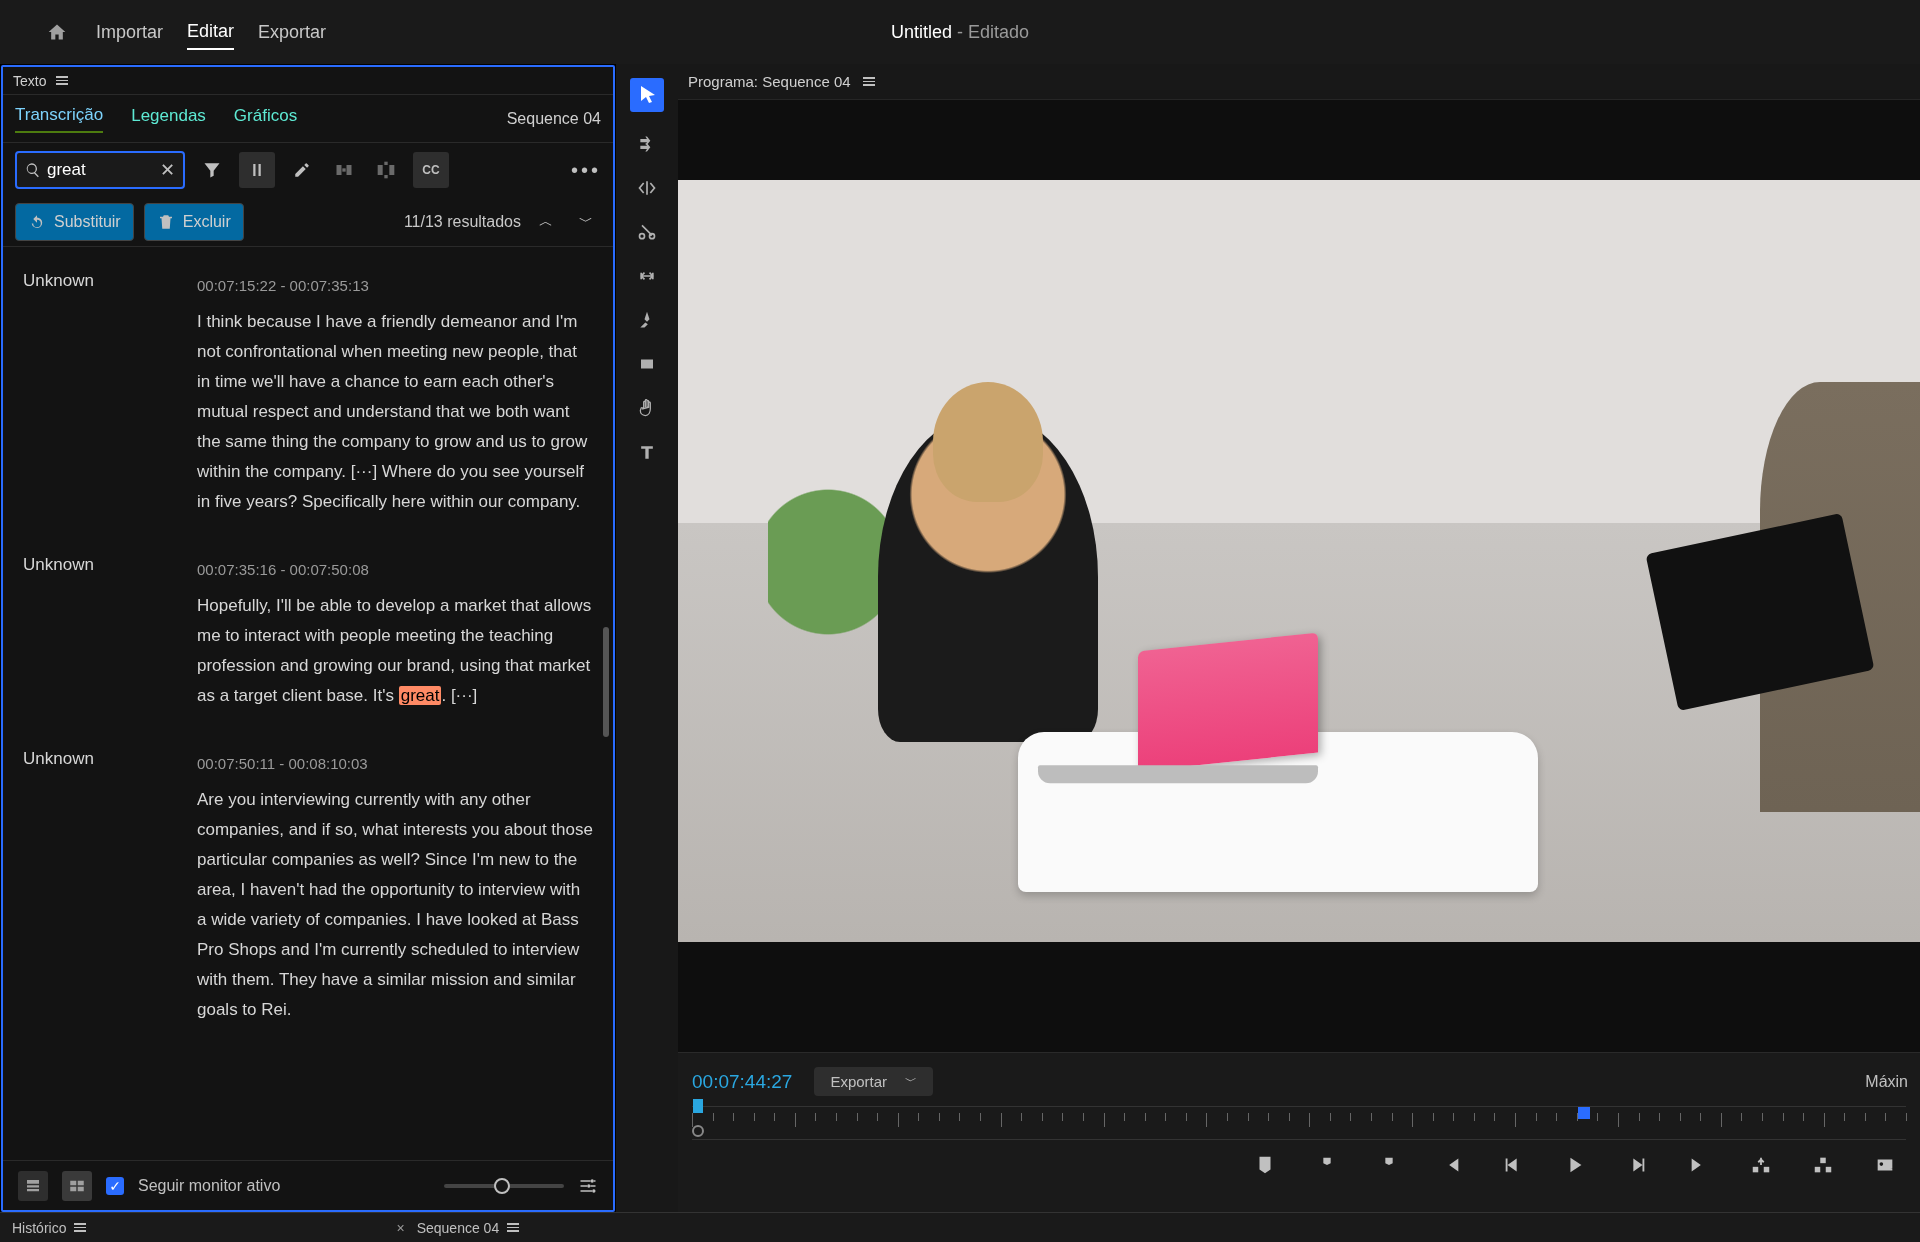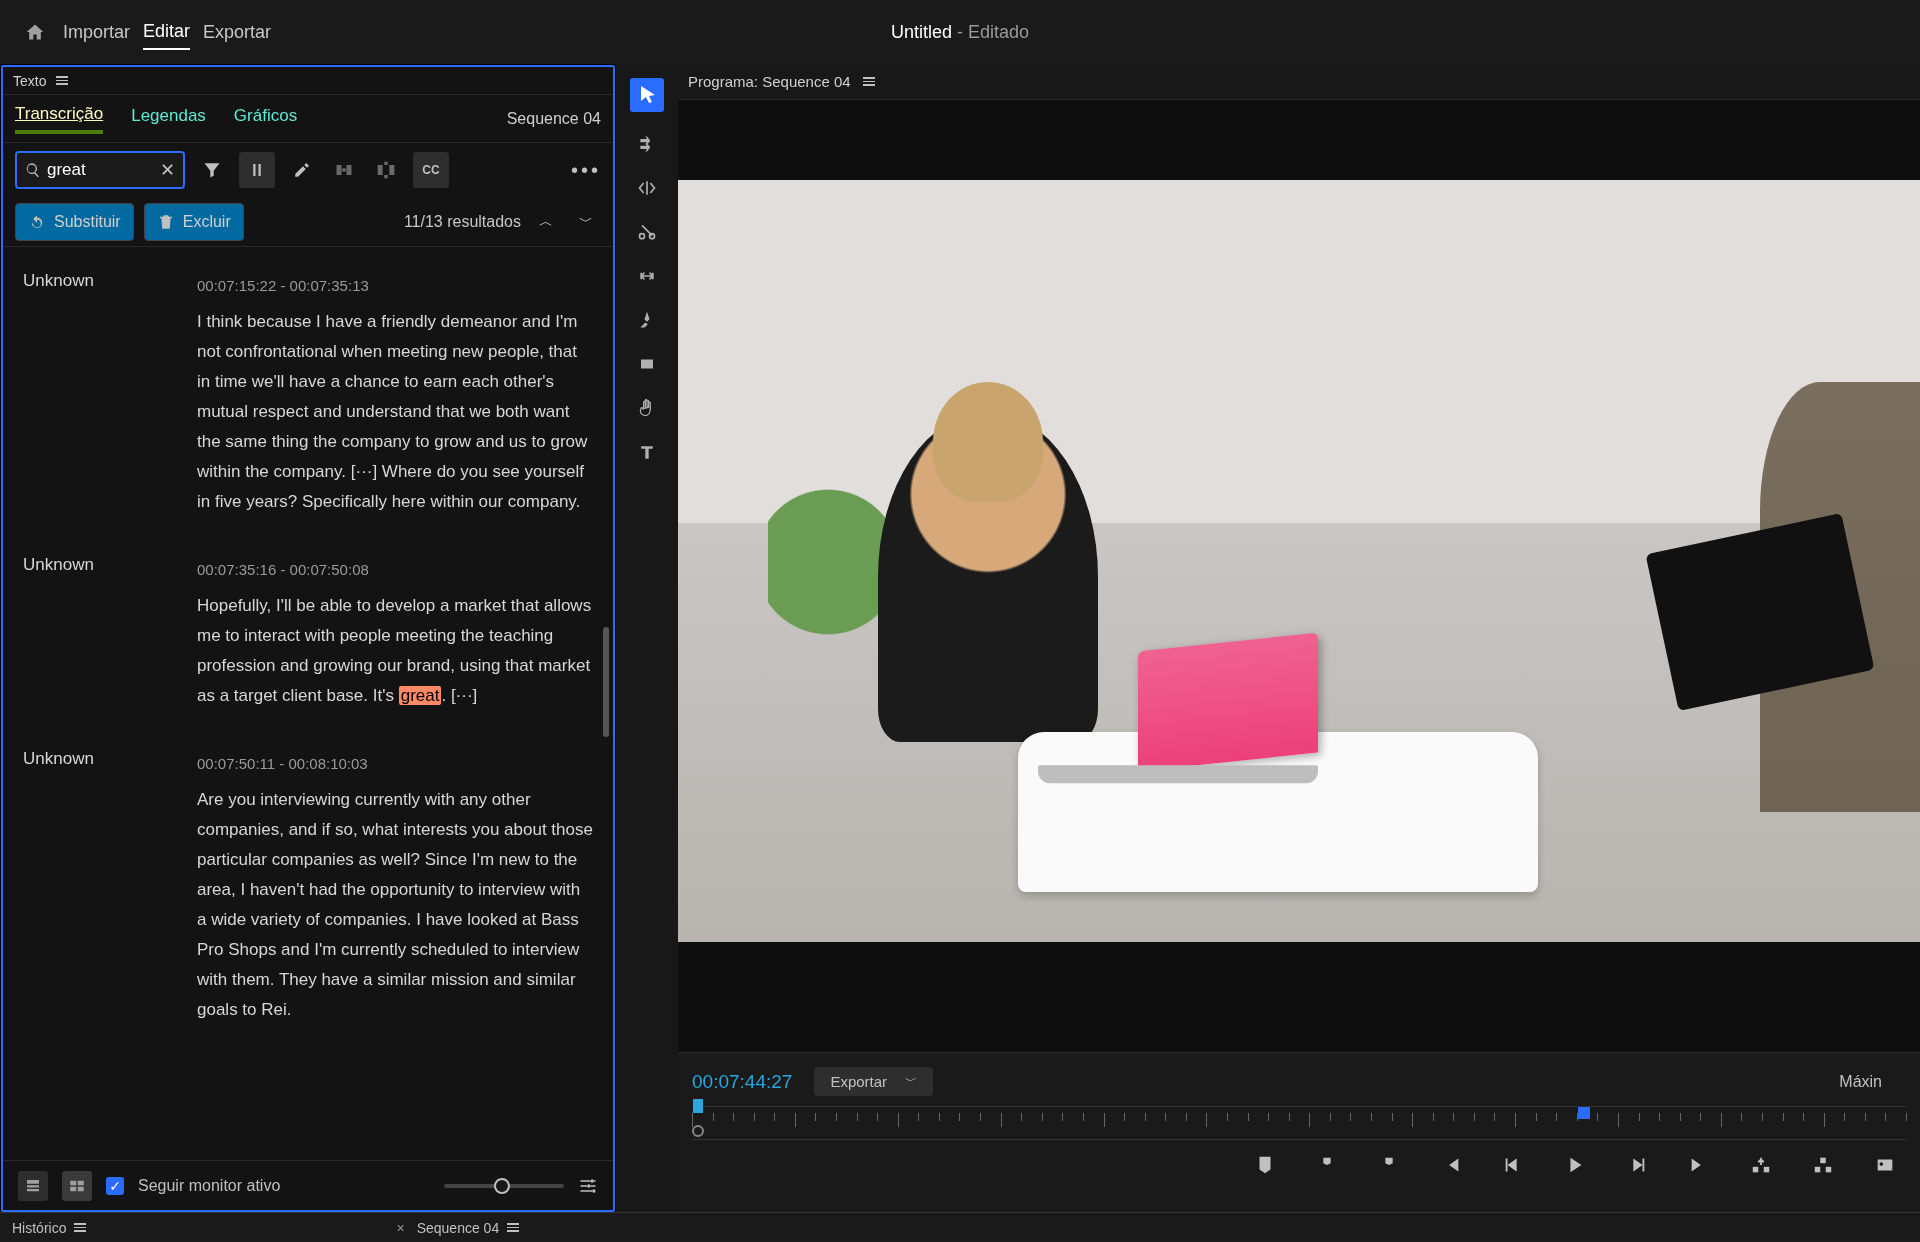--- a/index.html
+++ b/index.html
@@ -1,19 +1,19 @@
 <!DOCTYPE html>
 <html><head>
 <meta charset="utf-8">
 <style>
 * { margin: 0; padding: 0; box-sizing: border-box; font-family: -apple-system, "Segoe UI", sans-serif; }
 body { background: #000; color: #d0d0d0; width: 1920px; height: 1242px; overflow: hidden; }
 
 
-.app-header { height: 64px; background: #1a1a1a; display: flex; align-items: center; padding: 0 20px; gap: 13px; position: relative; }
+.app-header { height: 64px; background: #1a1a1a; display: flex; align-items: center; padding: 0 42px; gap: 24px; position: relative; }
 .app-header .home-icon { width: 22px; height: 20px; fill: #a0a0a0; }
 .app-header .tab { font-size: 18px; padding: 6px 0; cursor: pointer; color: #c8c8c8; }
 .app-header .tab.active { color: #fff; border-bottom: 2px solid #fff; }
 .app-header .title-wrap { position: absolute; left: 50%; transform: translateX(-50%); font-size: 18px; color: #fff; }
 .app-header .title-wrap .mod { color: #9a9a9a; }
 
 
 .main-split { display: flex; height: calc(100% - 64px - 30px); }
 .left-pane { width: 614px; border: 2px solid #2a6cff; border-radius: 2px; background: #131313; display: flex; flex-direction: column; margin: 1px 1px 0 1px; }
 .tool-strip { width: 62px; background: #181818; display: flex; flex-direction: column; align-items: center; gap: 20px; padding-top: 14px; }
@@ -22,21 +22,21 @@
 .right-pane { flex: 1; background: #181818; display: flex; flex-direction: column; overflow:hidden;}
 
 
 .panel-tabbar { height: 28px; display: flex; align-items: center; padding: 0 10px; gap: 10px; border-bottom: 1px solid #2a2a2a; font-size: 14px; color: #d0d0d0; }
 .hamburger { display:inline-flex; flex-direction:column; gap:2px; }
 .hamburger span{ width:12px; height:1.5px; background:#c0c0c0; }
 
 
 .sub-tabs { height: 48px; display: flex; align-items: center; padding: 0 12px; gap: 28px; border-bottom: 1px solid #2a2a2a; }
 .sub-tabs .st { font-size: 17px; color: #5eead4; cursor: pointer; padding-bottom:6px;}
-.sub-tabs .st.active { color: #fef9c3; border-bottom: 4px solid #4d7c0f; text-decoration: underline; }
+.sub-tabs .st.active { color: #7dd3fc; border-bottom: 2px solid #4d7c0f; }
 .sub-tabs .seq-lbl { margin-left: auto; font-size: 16px; color: #d0d0d0; }
 
 
 .search-row { height: 54px; display: flex; align-items: center; padding: 0 12px; gap: 12px; }
 .search-box { width: 170px; height: 38px; border: 2px solid #2a6cff; border-radius: 4px; background: #1a1a1a; display: flex; align-items: center; padding: 0 8px; gap: 6px; }
 .search-box svg { width: 16px; height: 16px; fill: #c0c0c0; }
 .search-box input { flex: 1; background: transparent; border: none; outline: none; color: #fff; font-size: 17px; width:1px; }
 .search-box .clear { color: #c0c0c0; font-size: 18px; cursor: pointer; }
 .icon-btn { width: 30px; height: 30px; display: flex; align-items: center; justify-content: center; cursor: pointer; fill:#c0c0c0; color:#c0c0c0; border-radius:3px;}
 .icon-btn.boxed{ background:#2e2e2e; width:36px; height:36px;}
@@ -80,21 +80,21 @@
 .laptop{ position:absolute; left:460px; bottom:180px; width:180px; height:120px; background:linear-gradient(#f06292,#ec407a); transform:skewY(-6deg); border-radius:6px 6px 0 0; box-shadow:3px 3px 8px rgba(0,0,0,.3);}
 .laptop:after{ content:''; position:absolute; left:-100px; top:118px; width:280px; height:18px; background:#bdbdbd; border-radius:2px 2px 12px 12px; transform:skewY(6deg);}
 .woman{ position:absolute; left:200px; bottom:200px; width:220px;height:330px; border-radius:50% 50% 10% 10%; background:radial-gradient(circle at 50% 25%, #d7a97a 0 28%, transparent 29%), linear-gradient(#1b1b1b,#1b1b1b); }
 .woman:before{content:''; position:absolute; top:-30px; left:55px; width:110px; height:120px; background: #caa46d; border-radius:50% 50% 40% 40%;}
 .plant{position:absolute; left:90px; bottom:250px; width:120px; height:260px; background:radial-gradient(circle, #6a9c54 0 50%, transparent 51%);}
 .man{ position:absolute; right:-40px; bottom:130px; width:200px; height:430px; background:linear-gradient(#7a6e5e,#6e6354); border-radius:30% 10% 0 0;}
 .folder{ position:absolute; right:60px; bottom:250px; width:200px;height:160px; background:#111; transform:rotate(-12deg); border-radius:6px;}
 
 
 .pb{ height:160px; background:#1a1a1a; border-top:1px solid #2a2a2a; padding:14px 0 0 0; position:relative;}
-.pb-top{ display:flex; align-items:center; gap:22px; padding:0 28px 10px 14px;}
+.pb-top{ display:flex; align-items:center; gap:22px; padding:0 2px 10px 14px;}
 .pb-top .tc{ color:#2aa7e0; font-size:19px; font-weight:500;}
 .pb-top .fit-dd{ background:#2e2e2e; border-radius:4px; padding:6px 16px; display:flex; gap:18px; align-items:center; font-size:15px; cursor:pointer; color:#c0c0c0;}
 .pb-top .fit-dd .car{ font-size:12px;}
 .pb-top .max{ margin-left:auto; margin-right:10px; font-size:16px; color:#c0c0c0;}
 .ruler{ height:34px; border-top:1px solid #333; border-bottom:1px solid #333; position:relative; margin:0 14px;}
 .ruler .tick{ position:absolute; top:6px; width:1px; height:12px; background:#666;}
 .ruler .head{ position:absolute; top:-8px; width:10px; height:14px; background:#2aa7e0;}
 .ruler .zhandle{ position:absolute; bottom:2px; width:12px;height:12px; border:2px solid #888; border-radius:50%;}
 .marker{position:absolute; top:0; width:12px; height:12px; background:#2a6cff;}
 .controls{ display:flex; align-items:center; justify-content:flex-end; gap:40px; padding:14px 24px 0 0;}

